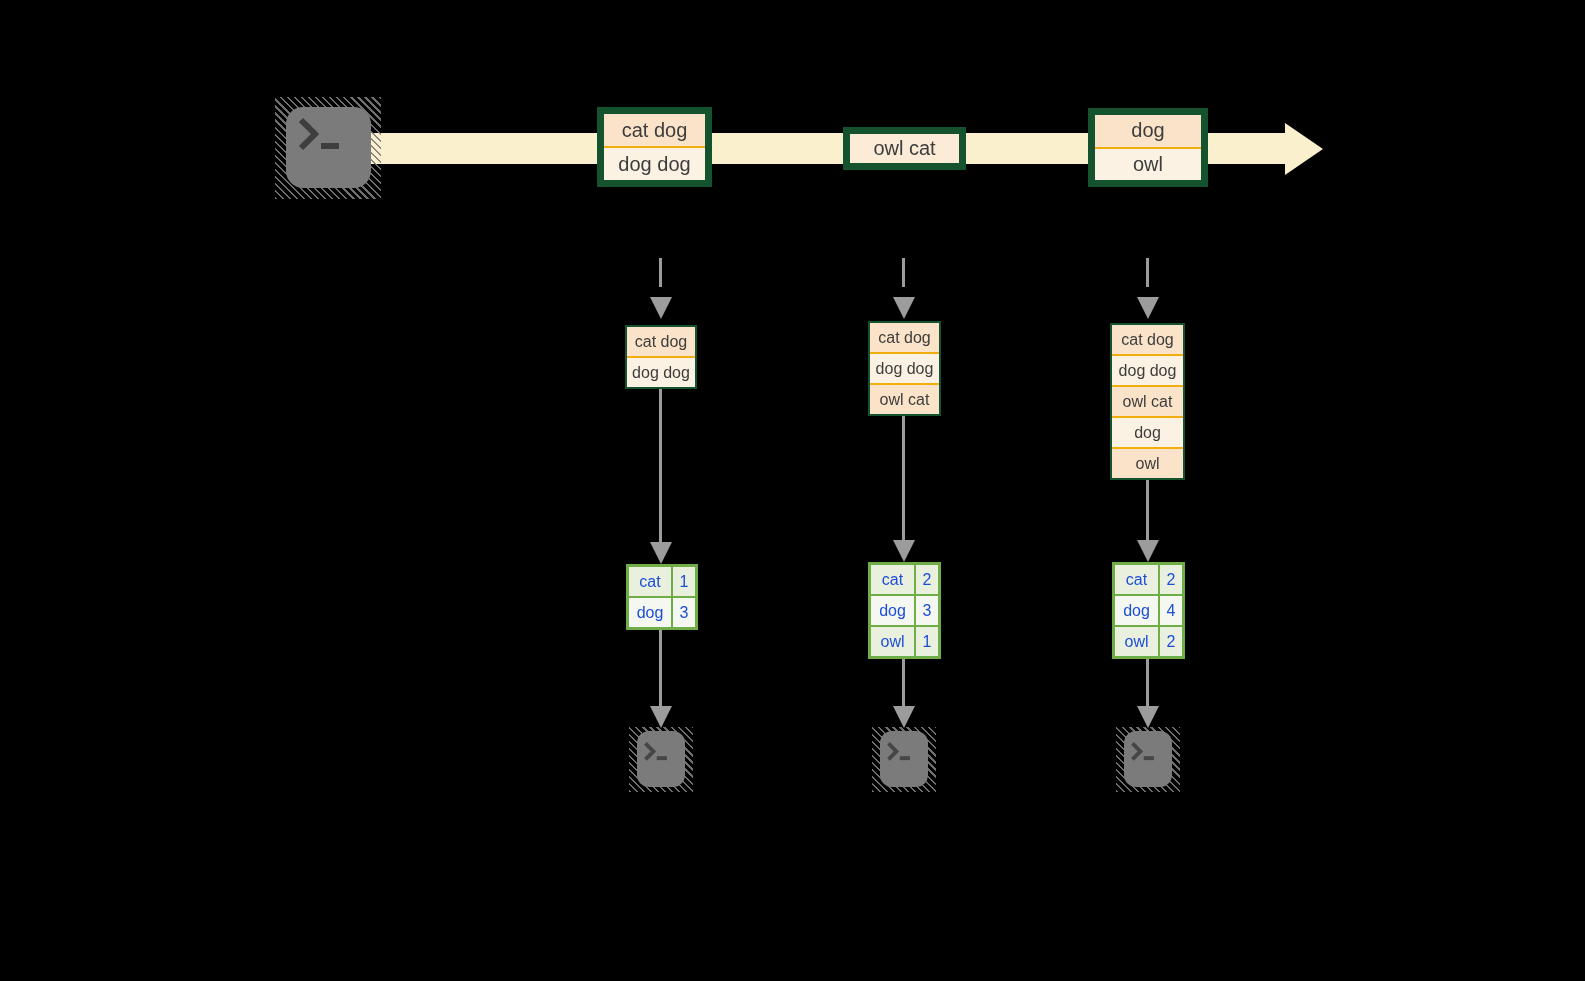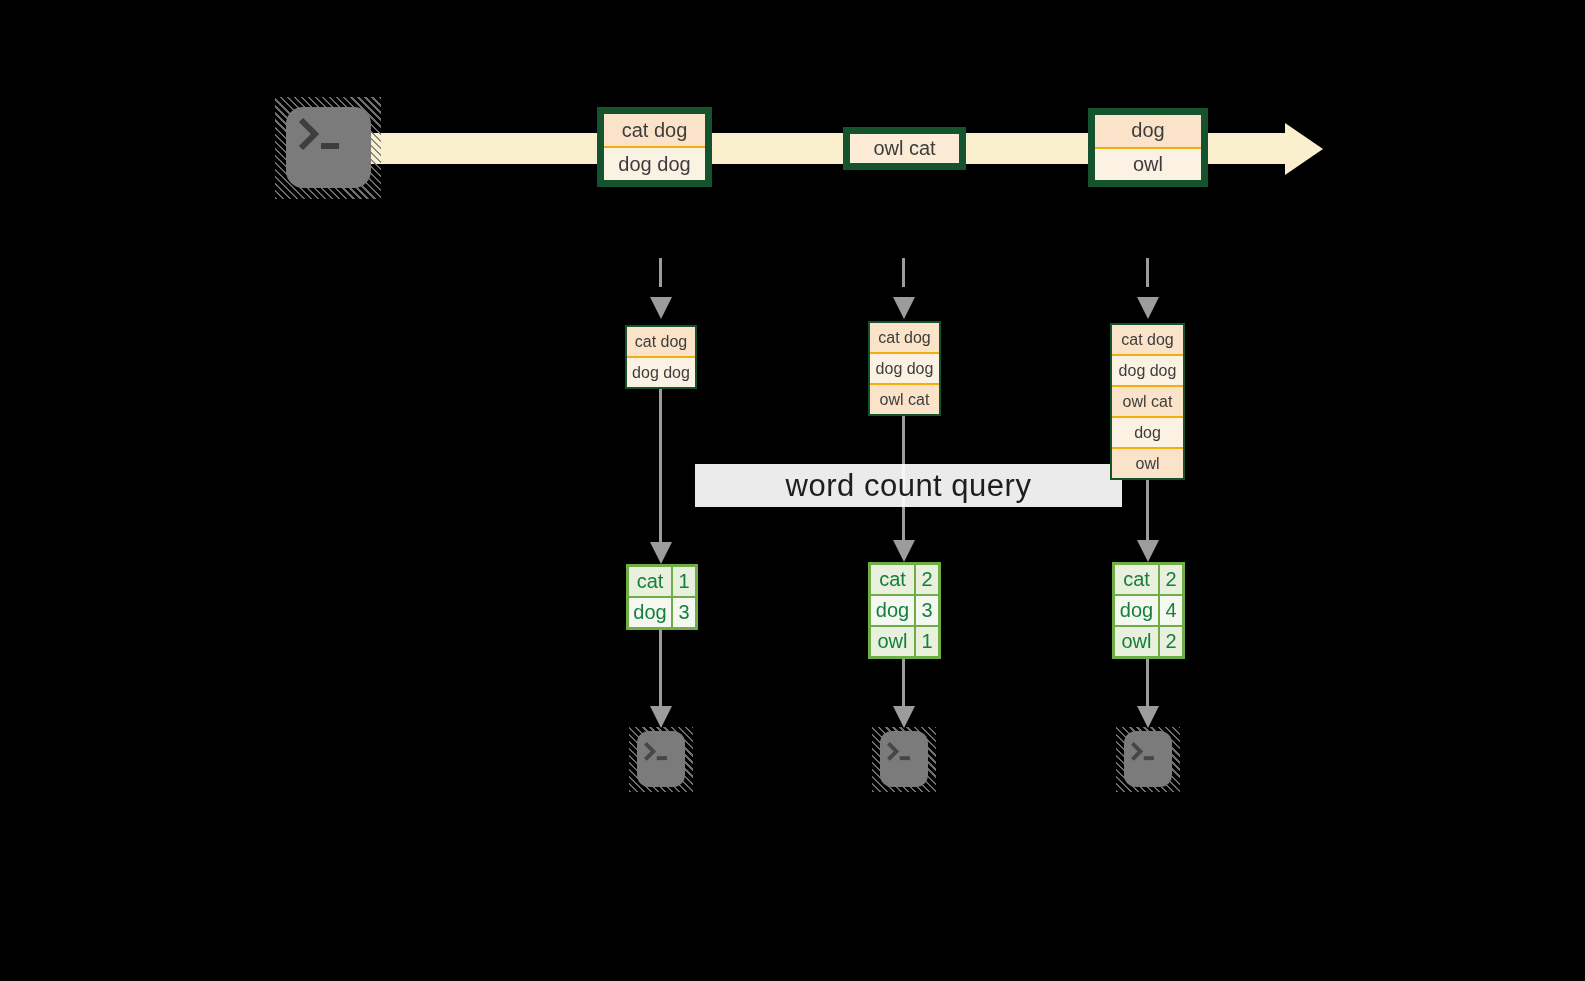--- a/index.html
+++ b/index.html
@@ -28,21 +28,21 @@
   .obox .orow.single{background:#FBEBD7;}
   .obox.small{border-width:2px;}
   .obox.small .orow{flex:none;height:29px;font-size:16px;}
 
   
   .gtable{position:absolute;box-sizing:border-box;border:3px solid #6FAD47;display:flex;flex-direction:column;z-index:3;}
   .gtable .grow{display:flex;height:29px;}
   .gtable .grow + .grow{border-top:2px solid #6FAD47;}
   .gtable .gw{flex:1;display:flex;align-items:center;justify-content:center;}
   .gtable .gv{width:22px;border-left:2px solid #6FAD47;display:flex;align-items:center;justify-content:center;}
-  .gtable .grow{color:#15803d;font-size:20px;}
+  .gtable .grow{color:#1d4ed8;font-size:16px;}
   .gtable .grow:nth-child(odd) .gw,.gtable .grow:nth-child(odd) .gv{background:#E9F0DE;}
   .gtable .grow:nth-child(even) .gw,.gtable .grow:nth-child(even) .gv{background:#F5F8F1;}
 
   
   .vline{position:absolute;width:3px;background:#9C9C9C;z-index:1;}
   .ahead{position:absolute;width:0;height:0;z-index:1;
          border-left:11px solid transparent;border-right:11px solid transparent;
          border-top:22px solid #9C9C9C;}
 
   
@@ -103,23 +103,20 @@
     <div class="orow">owl</div>
   </div>
 
   <div class="vline" style="left:659px;top:388px;height:155px;"></div>
   <div class="ahead" style="left:650px;top:542px;"></div>
   <div class="vline" style="left:902px;top:415px;height:126px;"></div>
   <div class="ahead" style="left:893px;top:540px;"></div>
   <div class="vline" style="left:1146px;top:479px;height:62px;"></div>
   <div class="ahead" style="left:1137px;top:540px;"></div>
 
-  <div class="qband">
-    <span>word count query</span>
-  </div>
 
   <div class="gtable" style="left:626px;top:564px;width:72px;">
     <div class="grow">
       <div class="gw">cat</div>
       <div class="gv">1</div>
     </div>
     <div class="grow">
       <div class="gw">dog</div>
       <div class="gv">3</div>
     </div>

